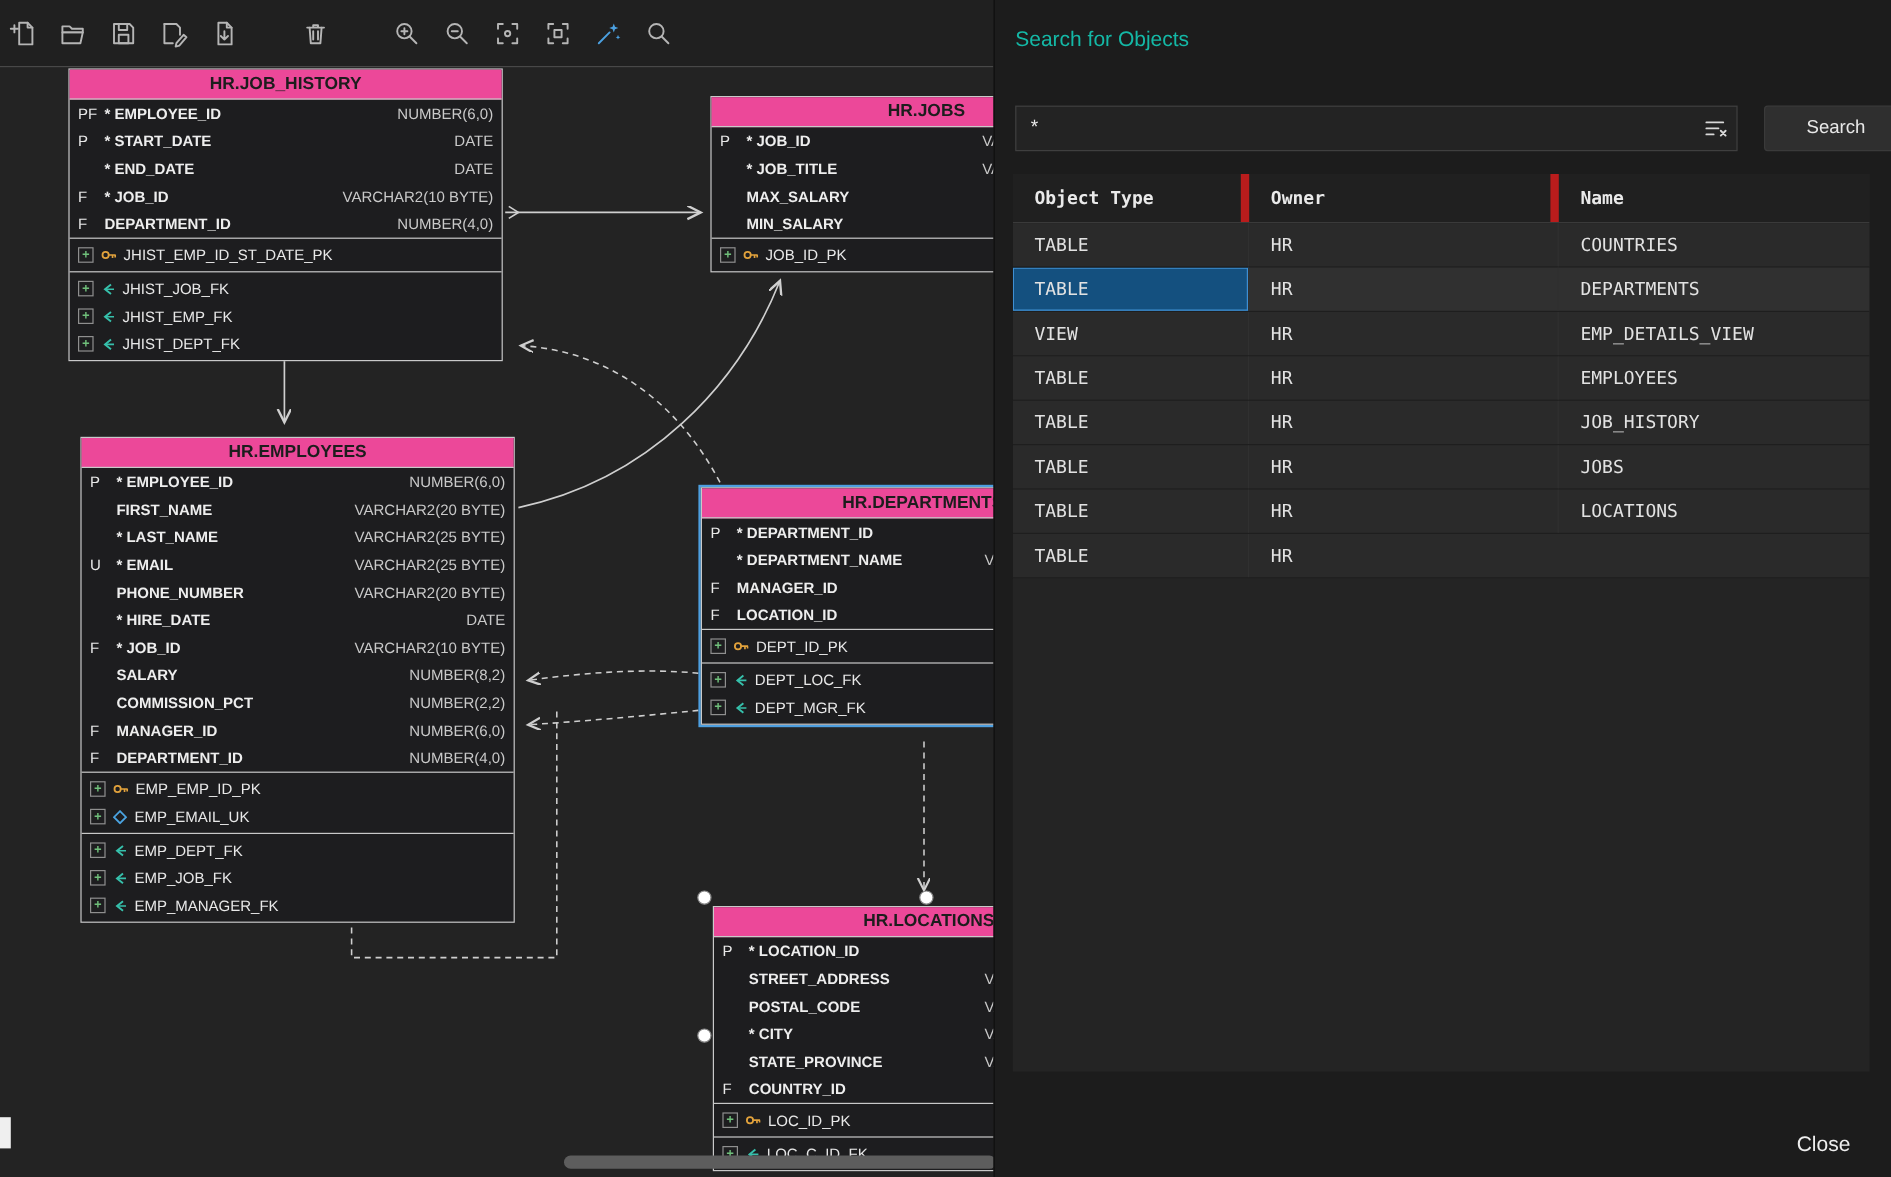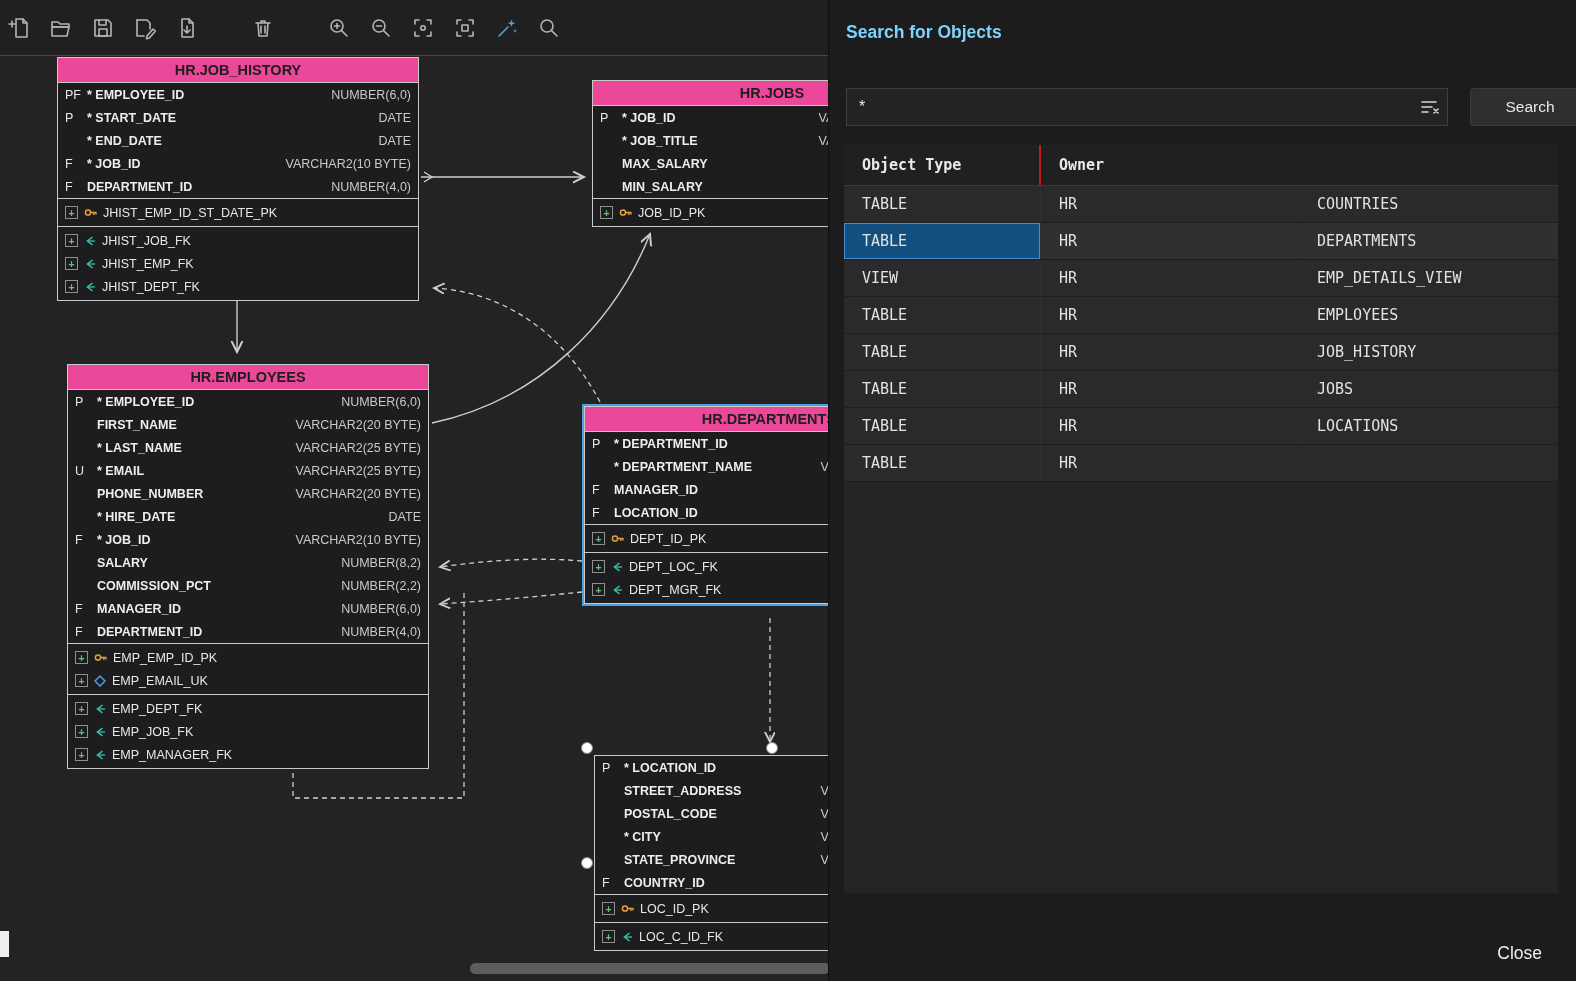--- a/index.html
+++ b/index.html
@@ -29,36 +29,36 @@
   .plusbox{width:11px;height:11px;flex:none;border:1px solid #8f8f8f;color:#6fbf7a;font:bold 10px "DejaVu Sans Mono",monospace;
     display:flex;align-items:center;justify-content:center;line-height:1;}
   .kicon{display:flex;align-items:center;}
 
   .hscroll{position:absolute;left:0;top:962px;width:828px;height:13px;z-index:5;}
   .hscroll .thumb{position:absolute;left:470px;top:1px;width:360px;height:11px;border-radius:6px;background:#5d5d5d;}
 
   
   .panel{position:absolute;left:828px;top:0;width:748px;height:981px;background:#1c1c1c;z-index:10;
     border-left:1px solid #101010;box-sizing:border-box;}
-  .panel-title{position:absolute;left:17px;top:22px;font-size:17.5px;font-weight:700;color:#7dd3fc;}
+  .panel-title{position:absolute;left:17px;top:22px;font-size:17.5px;font-weight:400;color:#14b8a6;}
   .search-input-wrap{position:absolute;left:17px;top:88px;width:602px;height:38px;background:#232323;
     border:1px solid #3f3f3f;box-sizing:border-box;display:flex;align-items:center;}
   .search-input{flex:1;background:transparent;border:none;outline:none;color:#e8e8e8;
     font-size:16px;padding:0 12px;font-family:"Liberation Sans",sans-serif;}
   .filter-icon{width:34px;display:flex;align-items:center;justify-content:center;cursor:pointer;}
   .filter-icon svg{stroke:#d8d8d8;stroke-width:1.6;stroke-linecap:round;}
   .search-btn{position:absolute;left:641px;top:88px;width:120px;height:38px;background:#2f2f2f;
     border:1px solid #3a3a3a;color:#e8e8e8;font-size:15.5px;border-radius:3px;cursor:pointer;
     font-family:"Liberation Sans",sans-serif;}
 
   .results{position:absolute;left:15px;top:145px;width:714px;height:748px;background:#242424;
     font-family:"DejaVu Sans Mono",monospace;overflow:hidden;}
   .rhead{display:grid;grid-template-columns:197px 258px 1fr;height:40px;background:#202020;
     border-bottom:1px solid #3a3a3a;color:#eaeaea;font-weight:bold;font-size:15px;}
-  .rhead>div{display:flex;align-items:center;padding-left:18px;border-right:2px solid #b91c1c;cursor:pointer;}
+  .rhead>div{display:flex;align-items:center;padding-left:18px;border-right:7px solid #b91c1c;cursor:pointer;}
   .rhead>div:last-child{border-right:none;}
   .rrow{display:grid;grid-template-columns:197px 258px 1fr;height:36px;background:#2a2a2a;
     border-bottom:1px solid #1e1e1e;color:#e2e2e2;font-size:15px;cursor:pointer;}
   .rrow .cell{display:flex;align-items:center;padding-left:18px;border-right:1px solid #303030;overflow:hidden;white-space:nowrap;}
   .rrow .cell:last-child{border-right:none;}
   .rrow.sel{background:#303030;}
   .rrow.sel .c1{background:#14507f;box-shadow:inset 0 0 0 1px #3f8fd2;}
 
   .close-btn{position:absolute;right:28px;bottom:16px;background:none;border:none;color:#eeeeee;
     font-size:17.5px;cursor:pointer;font-family:"Liberation Sans",sans-serif;}
@@ -453,20 +453,21 @@
             <svg width="12" height="12" viewBox="0 0 12 12">
               <path d="M8.5 2L3.5 6l5 4" fill="none" stroke="#36c0ab" stroke-width="1.6"></path>
               <path d="M3.5 6H11" fill="none" stroke="#36c0ab" stroke-width="1.3"></path>
             </svg>
           </span>
           <span>DEPT_MGR_FK</span>
         </div>
       </div>
     </div>
   <div class="etable" style="left:594px;top:755px;width:360px">
+      <div class="ehdr">HR.LOCATIONS</div>
       <div class="cols">
         <div class="crow">
           <span class="flag">P</span>
           <span class="cname">* LOCATION_ID</span>
         </div>
         <div class="crow">
           <span class="flag"></span>
           <span class="cname">STREET_ADDRESS</span>
           <span class="ctype">VARCHAR2(40 BYTE)</span>
         </div>
@@ -532,20 +533,21 @@
           <path d="M14 10l4 4M18 10l-4 4"></path>
         </svg>
     </span>
   </div>
   <button class="search-btn">Search</button>
 
   <div class="results">
     <div class="rhead">
       <div>Object Type</div>
       <div>Owner</div>
+      <div>Name</div>
     </div>
     <div id="rbody">
         <div class="rrow">
           <div class="cell c1">TABLE</div>
           <div class="cell c2">HR</div>
           <div class="cell c3">COUNTRIES</div>
         </div>
         <div class="rrow sel">
           <div class="cell c1">TABLE</div>
           <div class="cell c2">HR</div>

